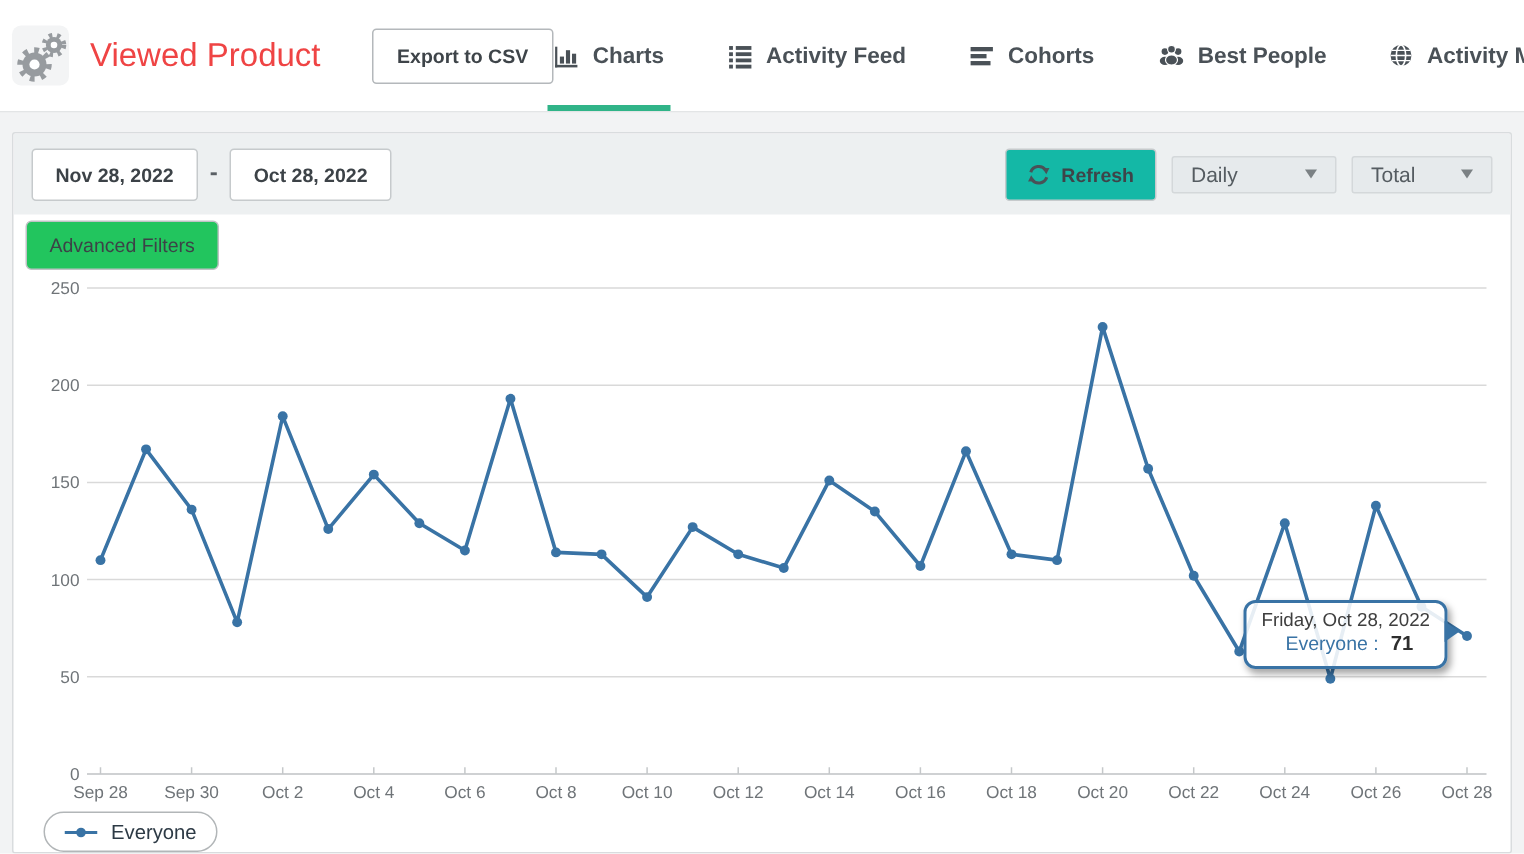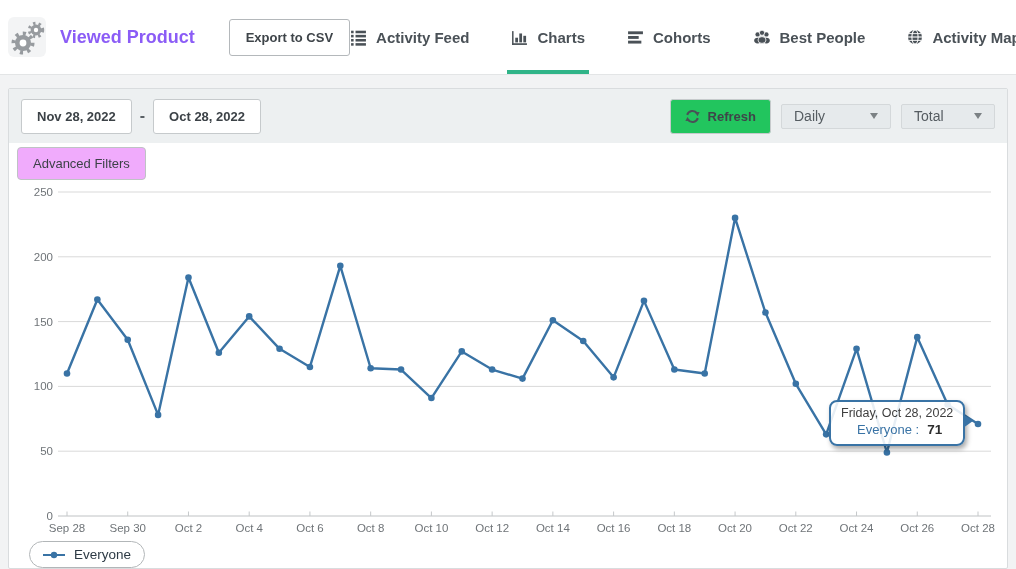--- a/index.html
+++ b/index.html
@@ -7,21 +7,21 @@
   body {
     font-family: "Liberation Sans", sans-serif;
     background:#f2f3f4; color:#454c52;
   }
   
   .header {
     height:75px; background:#ffffff; border-bottom:1px solid #e3e5e6;
     display:flex; align-items:center; padding:0 16px 0 8px; position:relative;
   }
   .gear-box { width:38px; height:40px; background:#f3f4f5; border-radius:6px; margin-right:14px; flex:0 0 auto; }
-  .page-title { font-size:18px; font-weight:700; color:#8b5cf6; white-space:nowrap; }
+  .page-title { font-size:22px; font-weight:400; color:#ef4444; white-space:nowrap; }
   .export-btn {
     margin-left:34px; background:#fff; border:1px solid #b4b8bb; border-radius:3px;
     padding:10px 16px; font-size:13px; font-weight:600; color:#3e4449; cursor:pointer;
     font-family:inherit; white-space:nowrap;
   }
   .tabs { display:flex; align-items:stretch; gap:42px; margin-left:auto; height:100%; }
   .tab {
     display:flex; align-items:center; gap:9px; position:relative; cursor:pointer;
     font-size:15px; font-weight:600; color:#4a5157; white-space:nowrap;
   }
@@ -34,37 +34,37 @@
     height:54px; background:#edf0f1; display:flex; align-items:center; padding:0 12px;
   }
   .date-group { display:flex; align-items:center; gap:8px; }
   .date-btn {
     background:#fff; border:1px solid #c6cacc; border-radius:3px; padding:9px 15px;
     font-size:13px; font-weight:700; color:#3c4247; font-family:inherit; cursor:pointer; white-space:nowrap;
   }
   .date-sep { color:#5a6065; font-weight:700; }
   .toolbar-right { margin-left:auto; display:flex; align-items:center; gap:10px; }
   .refresh-btn {
-    background:#22c55e; border:1px solid #c6cacc; border-radius:3px; padding:9px 14px;
+    background:#14b8a6; border:1px solid #c6cacc; border-radius:3px; padding:9px 14px;
     font-size:13px; font-weight:600; color:#3e4449; font-family:inherit; cursor:pointer;
     display:flex; align-items:center; gap:8px; white-space:nowrap;
   }
   .refresh-btn svg { display:block; }
   .dd {
     height:25px; background:#e6eaec; border:1px solid #d4d8da; border-radius:2px;
     display:flex; align-items:center; justify-content:space-between; padding:0 12px;
     font-size:14px; color:#555c61; cursor:pointer;
   }
   .dd-interval { width:110px; }
   .dd-metric { width:94px; }
   .caret { width:0; height:0; border-left:4.5px solid transparent; border-right:4.5px solid transparent; border-top:6px solid #7b8184; }
   
   .chart-section { padding:4px 0 0 8px; }
   .af-btn {
-    background:#f0abfc; border:1px solid #bfc3c5; border-radius:4px; padding:8px 15px;
+    background:#22c55e; border:1px solid #bfc3c5; border-radius:4px; padding:8px 15px;
     font-size:13px; color:#3c4247; font-family:inherit; cursor:pointer; white-space:nowrap;
   }
   .chart-wrap { position:relative; margin:6px 0 0 -8px; width:998px; }
   .chart-wrap svg.plot { display:block; }
   .plot text { font-family:"Liberation Sans", sans-serif; font-size:11.5px; fill:#6f7478; }
   
   .tooltip {
     position:absolute; left:820px; top:214px; z-index:5;
     background:rgba(255,255,255,0.88); border:2px solid #3973a5; border-radius:8px;
     padding:4px 10px 6px 10px; box-shadow:2px 3px 5px rgba(0,0,0,0.35); white-space:nowrap;
@@ -95,47 +95,47 @@
         <circle cx="15" cy="26" r="3.4" fill="#ffffff"></circle>
         <circle cx="28" cy="13" r="5.4"></circle>
         <circle cx="28" cy="13" r="6.5" fill="none" stroke="#979b9f" stroke-width="3.4" stroke-dasharray="2.3 3.1"></circle>
         <circle cx="28" cy="13" r="2.2" fill="#ffffff"></circle>
       </g>
     </svg>
   </div>
   <div class="page-title">Viewed Product</div>
   <button class="export-btn">Export to CSV</button>
   <div class="tabs">
+      <div class="tab active">
+        <span class="tab-icon">
+          <svg viewBox="0 0 16 16" width="17" height="17" fill="currentColor">
+            <rect x="1" y="2" width="1.4" height="13"></rect>
+            <rect x="1" y="13.4" width="14" height="1.6"></rect>
+            <rect x="4" y="8.2" width="2.6" height="4.4"></rect>
+            <rect x="7.8" y="4.2" width="2.6" height="8.4"></rect>
+            <rect x="11.6" y="6.4" width="2.6" height="6.2"></rect>
+          </svg>
+        </span>
+        <span>Charts</span>
+        <span class="underline" style="background: rgb(48, 180, 136);"></span>
+      </div>
       <div class="tab">
         <span class="tab-icon">
           <svg viewBox="0 0 16 16" width="17" height="17" fill="currentColor">
             <rect x="1" y="1.6" width="2.4" height="2.4"></rect>
             <rect x="5.2" y="1.6" width="9.8" height="2.4"></rect>
             <rect x="1" y="5.5" width="2.4" height="2.4"></rect>
             <rect x="5.2" y="5.5" width="9.8" height="2.4"></rect>
             <rect x="1" y="9.4" width="2.4" height="2.4"></rect>
             <rect x="5.2" y="9.4" width="9.8" height="2.4"></rect>
             <rect x="1" y="13.3" width="2.4" height="2.4"></rect>
             <rect x="5.2" y="13.3" width="9.8" height="2.4"></rect>
           </svg>
         </span>
         <span>Activity Feed</span>
-      </div>
-      <div class="tab active">
-        <span class="tab-icon">
-          <svg viewBox="0 0 16 16" width="17" height="17" fill="currentColor">
-            <rect x="1" y="2" width="1.4" height="13"></rect>
-            <rect x="1" y="13.4" width="14" height="1.6"></rect>
-            <rect x="4" y="8.2" width="2.6" height="4.4"></rect>
-            <rect x="7.8" y="4.2" width="2.6" height="8.4"></rect>
-            <rect x="11.6" y="6.4" width="2.6" height="6.2"></rect>
-          </svg>
-        </span>
-        <span>Charts</span>
-        <span class="underline" style="background: rgb(48, 180, 136);"></span>
       </div>
       <div class="tab">
         <span class="tab-icon">
           <svg viewBox="0 0 16 16" width="17" height="17" fill="currentColor">
             <rect x="1" y="2.2" width="14" height="2.7"></rect>
             <rect x="1" y="6.6" width="10" height="2.7"></rect>
             <rect x="1" y="11" width="12.5" height="2.7"></rect>
           </svg>
         </span>
         <span>Cohorts</span>

